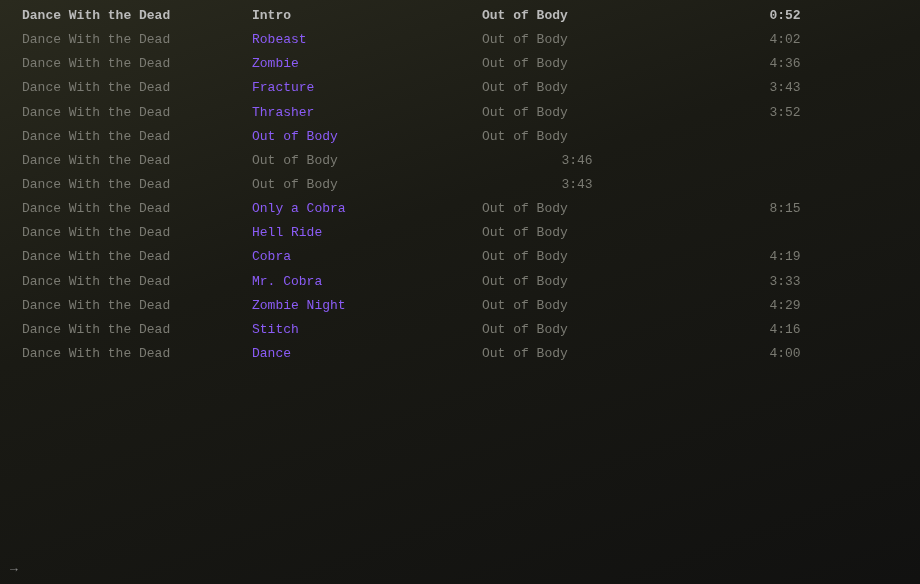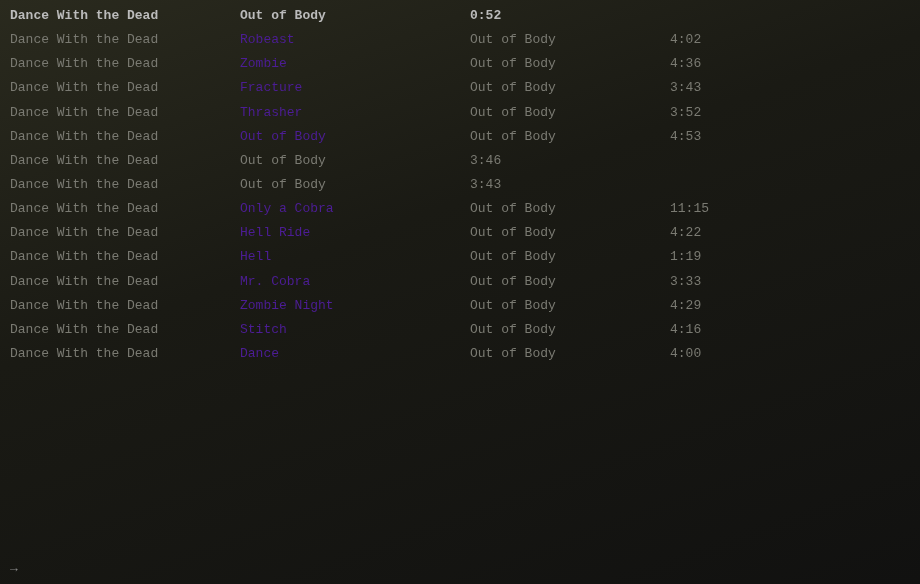--- a/index.html
+++ b/index.html
@@ -14,50 +14,50 @@
       background: linear-gradient(160deg, #2a2a1e 0%, #1a1a14 40%, #111110 100%);
       font-family: 'Courier New', Courier, monospace;
       font-size: 13px;
       color: #888880;
       overflow: hidden;
       position: relative;
     }
 
     .track-list {
       width: 100%;
-      padding: 4px 0;
+      padding: 4px 12px;
     }
 
     .track-row {
       display: grid;
       grid-template-columns: 230px 230px 200px 1fr;
       padding: 2px 10px;
       line-height: 1.55;
       cursor: default;
     }
 
     .track-row:first-child {
       color: #aaa;
       font-weight: bold;
     }
 
     .col-artist {
       color: #7a7a72;
     }
 
     .col-intro {
-      color: #4c1d95;
+      color: #8b5cf6;
     }
 
     .col-album {
       color: #7a7a72;
     }
 
     .col-duration {
-      text-align: left;
+      text-align: center;
       color: #7a7a72;
       padding-right: 10px;
     }
 
     .track-row:first-child .col-artist,
     .track-row:first-child .col-intro,
     .track-row:first-child .col-album,
     .track-row:first-child .col-duration {
       color: #bbb;
     }
@@ -70,20 +70,21 @@
       font-size: 13px;
     }
   </style>
 </head>
 <body>
 
 <div class="track-list">
 
   <div class="track-row">
     <span class="col-artist">Dance With the Dead</span>
+    <span class="col-intro">Intro</span>
     <span class="col-album">Out of Body</span>
     <span class="col-duration">0:52</span>
   </div>
 <div class="track-row">
       <span class="col-artist">Dance With the Dead</span>
       <span class="col-intro">Robeast</span>
       <span class="col-album">Out of Body</span>
       <span class="col-duration">4:02</span>
     </div>
     <div class="track-row">
@@ -101,49 +102,47 @@
     <div class="track-row">
       <span class="col-artist">Dance With the Dead</span>
       <span class="col-intro">Thrasher</span>
       <span class="col-album">Out of Body</span>
       <span class="col-duration">3:52</span>
     </div>
     <div class="track-row">
       <span class="col-artist">Dance With the Dead</span>
       <span class="col-intro">Out of Body</span>
       <span class="col-album">Out of Body</span>
-      <span class="col-duration">4:53</span>
     </div>
     <div class="track-row">
       <span class="col-artist">Dance With the Dead</span>
       <span class="col-album">Out of Body</span>
       <span class="col-duration">3:46</span>
     </div>
     <div class="track-row">
       <span class="col-artist">Dance With the Dead</span>
       <span class="col-album">Out of Body</span>
       <span class="col-duration">3:43</span>
     </div>
     <div class="track-row">
       <span class="col-artist">Dance With the Dead</span>
       <span class="col-intro">Only a Cobra</span>
       <span class="col-album">Out of Body</span>
-      <span class="col-duration">11:15</span>
+      <span class="col-duration">8:15</span>
     </div>
     <div class="track-row">
       <span class="col-artist">Dance With the Dead</span>
       <span class="col-intro">Hell Ride</span>
       <span class="col-album">Out of Body</span>
-      <span class="col-duration">4:22</span>
     </div>
     <div class="track-row">
       <span class="col-artist">Dance With the Dead</span>
-      <span class="col-intro">Hell</span>
+      <span class="col-intro">Cobra</span>
       <span class="col-album">Out of Body</span>
-      <span class="col-duration">1:19</span>
+      <span class="col-duration">4:19</span>
     </div>
     <div class="track-row">
       <span class="col-artist">Dance With the Dead</span>
       <span class="col-intro">Mr. Cobra</span>
       <span class="col-album">Out of Body</span>
       <span class="col-duration">3:33</span>
     </div>
     <div class="track-row">
       <span class="col-artist">Dance With the Dead</span>
       <span class="col-intro">Zombie Night</span>

